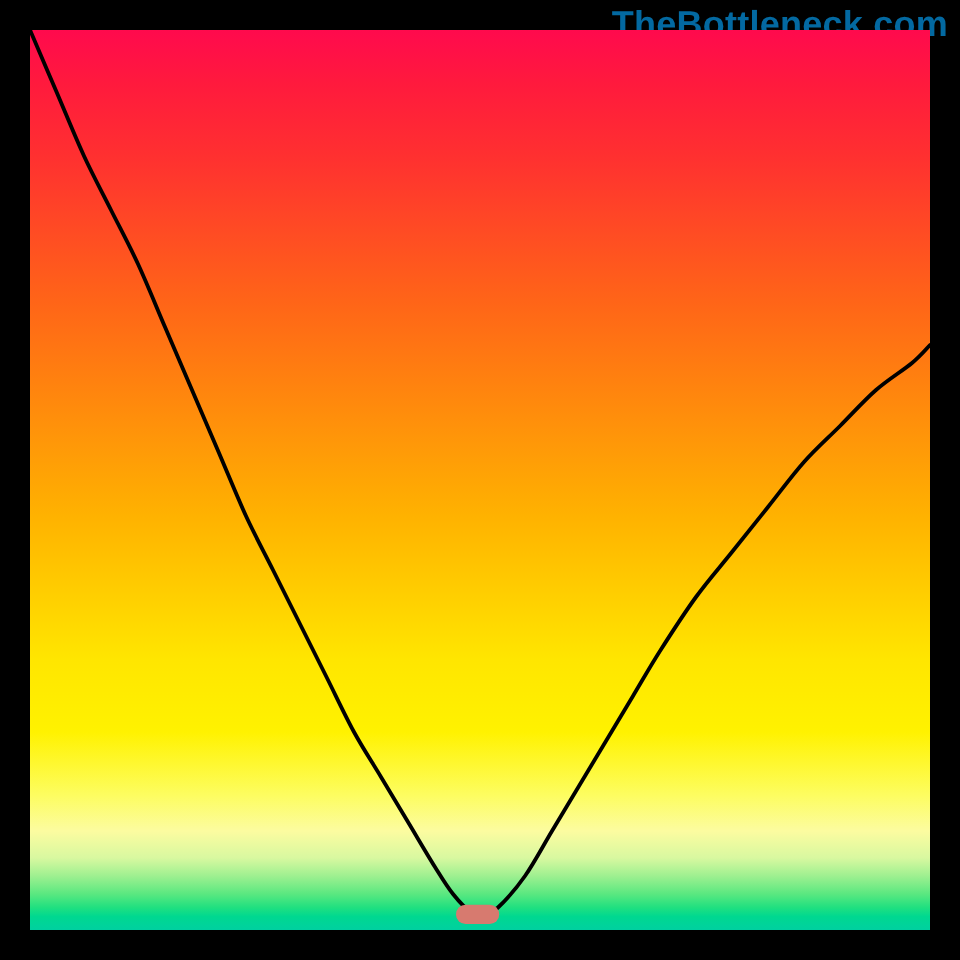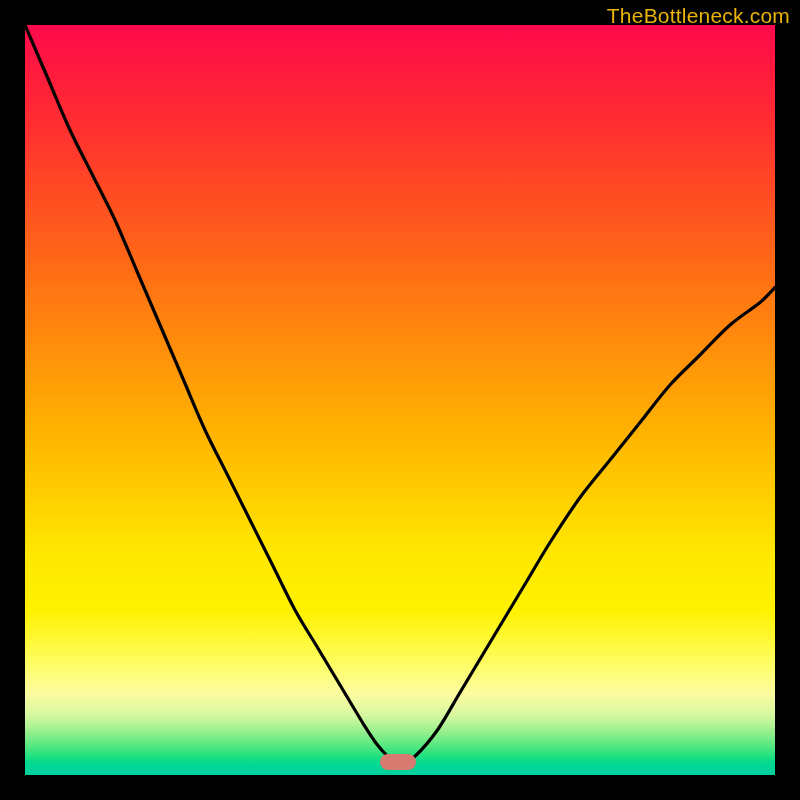--- a/index.html
+++ b/index.html
@@ -59,23 +59,23 @@
     width: 36px;
     height: 16px;
     border-radius: 8px;
     background: #d77a6f;
     transform: translate(-50%, -50%);
   }
   .watermark {
     position: absolute;
     top: 4px;
     right: 10px;
-    color: #eab308;
-    font-size: 21px;
-    font-weight: 400;
+    color: #0369a1;
+    font-size: 30px;
+    font-weight: 700;
     letter-spacing: 0.2px;
     user-select: none;
   }
 </style>
 </head>
 <body>
 
 <div class="stage">
   <div class="watermark">TheBottleneck.com</div>
 

